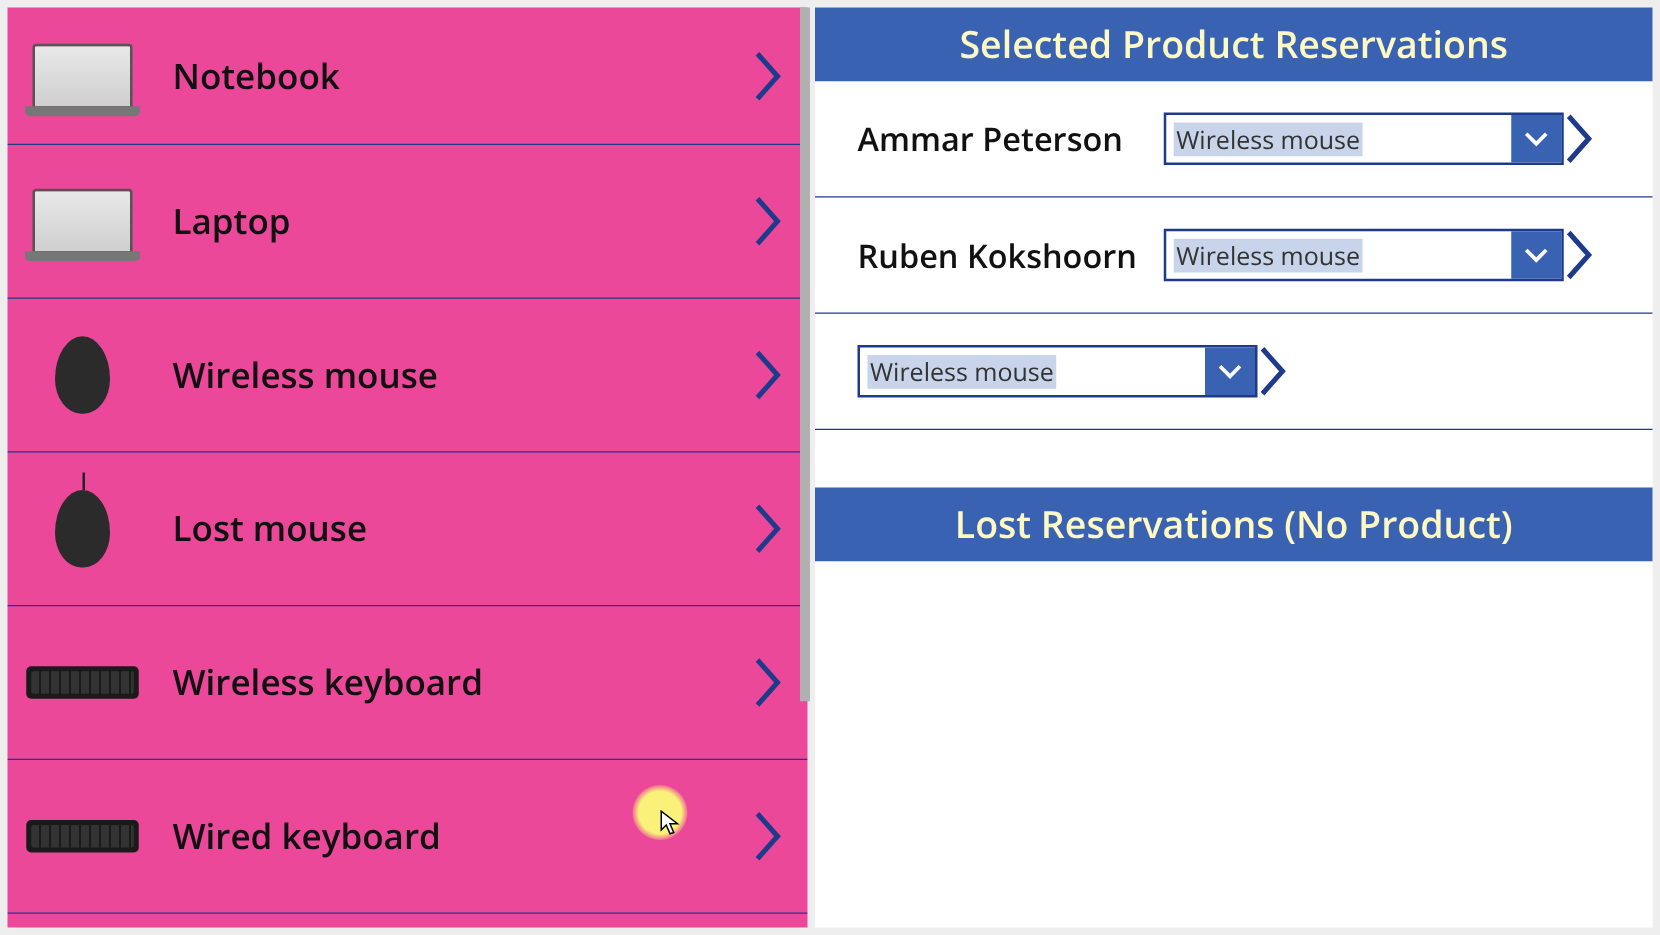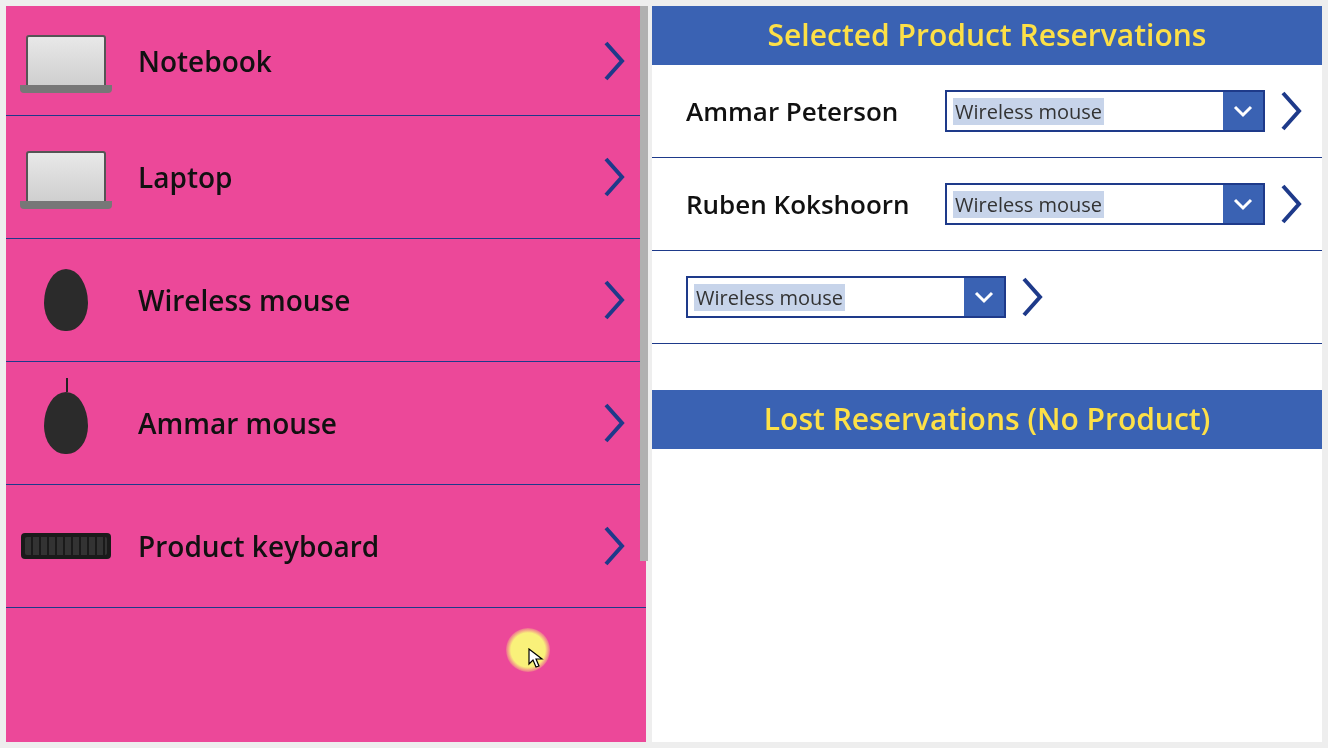--- a/index.html
+++ b/index.html
@@ -65,36 +65,35 @@
     padding-left: 22px;
   }
   .chevron {
     flex-shrink: 0;
   }
   .chevron svg { display: block; }
 
   
   .section-header {
     background: #3a62b3;
-    color: #fde047;
+    color: #fef9c3;
     font-size: 30px;
     font-weight: 600;
     text-align: center;
     padding: 8px 0 10px 0;
   }
   .reservation-list {
     padding: 0;
   }
   .reservation-row {
     display: flex;
     align-items: center;
     height: 93px;
     border-bottom: 1px solid #1e3a8a;
     padding: 0 16px 0 34px;
-    gap: 14px;
   }
   .res-name {
     flex: 0 0 245px;
     font-size: 26px;
     font-weight: 600;
     color: #111;
   }
   .dropdown {
     flex: 0 0 320px;
     height: 42px;
@@ -207,32 +206,43 @@
         <div class="chevron">
           <svg width="26" height="44" viewBox="0 0 26 44">
             <path d="M4 4 L20 22 L4 40" fill="none" stroke="#1e3a8a" stroke-width="4"></path>
           </svg>
         </div>
       </div>
       <div class="product-row">
         <div class="product-img">
           <div class="icon-mouse-wired"></div>
         </div>
-        <div class="product-label">Ammar mouse</div>
+        <div class="product-label">Lost mouse</div>
         <div class="chevron">
           <svg width="26" height="44" viewBox="0 0 26 44">
             <path d="M4 4 L20 22 L4 40" fill="none" stroke="#1e3a8a" stroke-width="4"></path>
           </svg>
         </div>
       </div>
       <div class="product-row">
         <div class="product-img">
           <div class="icon-kb-wireless"></div>
         </div>
-        <div class="product-label">Product keyboard</div>
+        <div class="product-label">Wireless keyboard</div>
+        <div class="chevron">
+          <svg width="26" height="44" viewBox="0 0 26 44">
+            <path d="M4 4 L20 22 L4 40" fill="none" stroke="#1e3a8a" stroke-width="4"></path>
+          </svg>
+        </div>
+      </div>
+      <div class="product-row">
+        <div class="product-img">
+          <div class="icon-kb-wired"></div>
+        </div>
+        <div class="product-label">Wired keyboard</div>
         <div class="chevron">
           <svg width="26" height="44" viewBox="0 0 26 44">
             <path d="M4 4 L20 22 L4 40" fill="none" stroke="#1e3a8a" stroke-width="4"></path>
           </svg>
         </div>
       </div>
     </div>
 
   <div class="right-panel">
     <div class="section-header">Selected Product Reservations</div>

